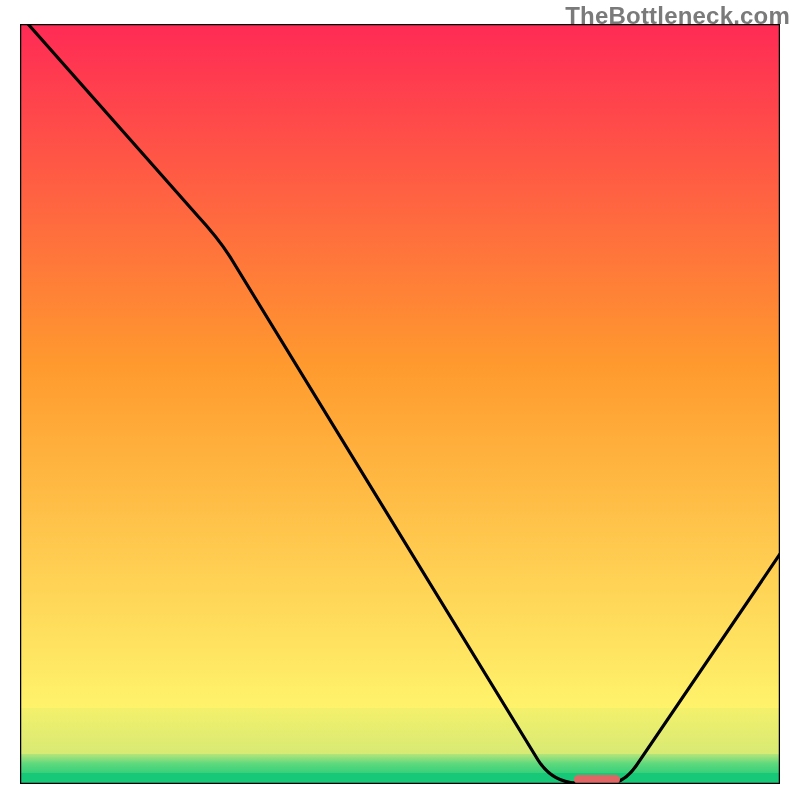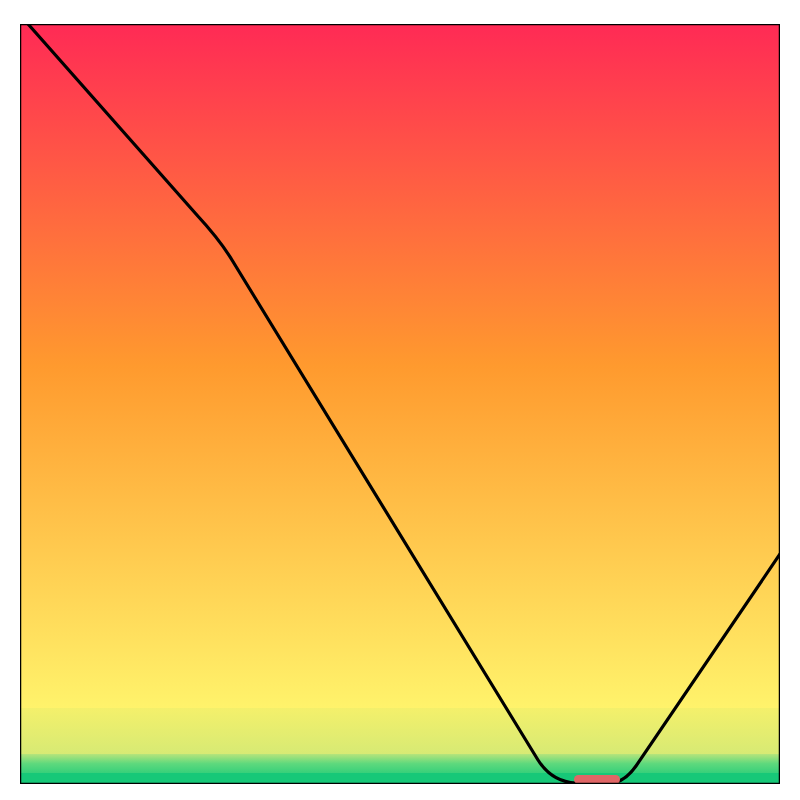--- a/index.html
+++ b/index.html
@@ -31,20 +31,21 @@
     top: 24px;
     width: 760px;
     height: 760px;
     display: block;
   }
 </style>
 </head>
 <body>
 
 <div class="wrap">
+  <div class="watermark">TheBottleneck.com</div>
 
   <svg class="plot" viewBox="0 0 760 760" preserveAspectRatio="none">
     <defs>
       <linearGradient id="main-grad" x1="0" y1="0" x2="0" y2="1">
         <stop offset="0%" stop-color="#ff2a55"></stop>
         <stop offset="50%" stop-color="#ff9a2e"></stop>
         <stop offset="100%" stop-color="#fff36b"></stop>
       </linearGradient>
       <linearGradient id="yellow-green" x1="0" y1="0" x2="0" y2="1">
         <stop offset="0%" stop-color="#f4f06b"></stop>

